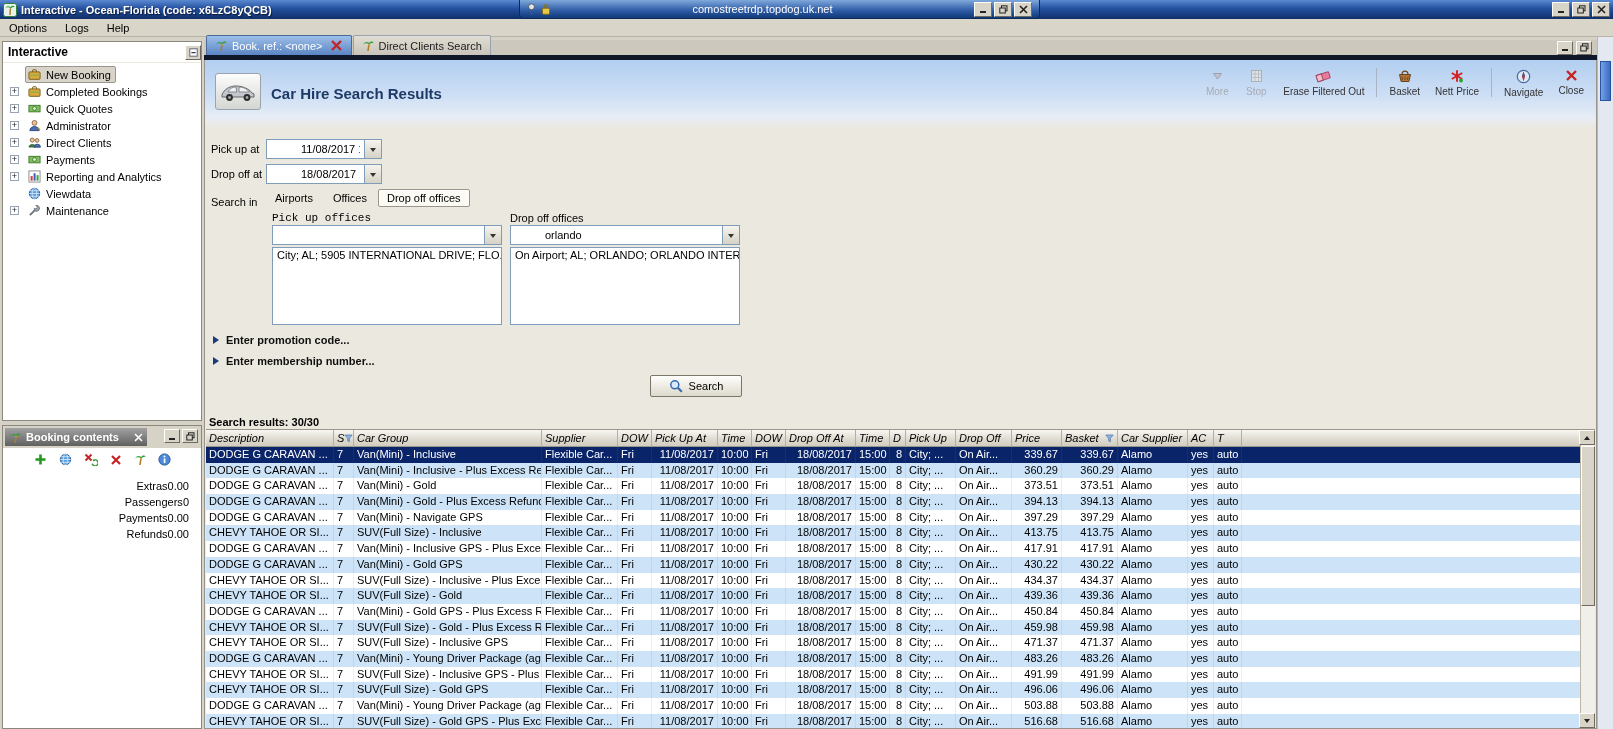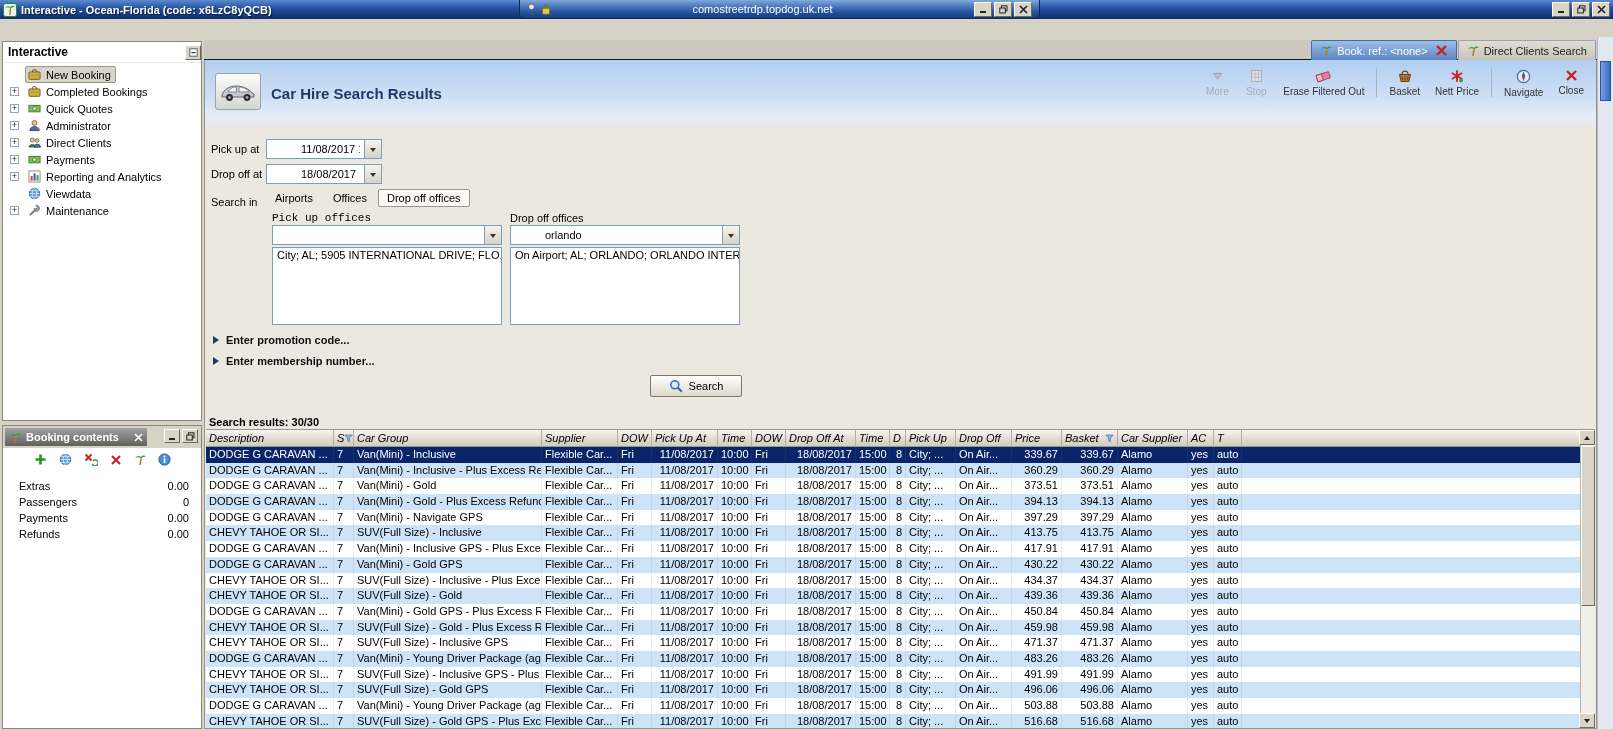--- a/index.html
+++ b/index.html
@@ -39,24 +39,24 @@
   
   .booking-panel{position:absolute;left:2px;top:425px;width:200px;bottom:0;background:#fff;border:1px solid #8a887e;}
   .bp-top{position:absolute;left:0;top:0;right:0;height:22px;background:#d6d2c6;}
   .bp-titlebar{position:absolute;left:2px;top:2px;width:142px;height:18px;background:linear-gradient(180deg,#a2a2a2,#606060);color:#fff;font-weight:bold;display:flex;align-items:center;gap:5px;padding:0 4px;}
   .bp-title{flex:1;white-space:nowrap;overflow:hidden;}
   .bp-mini{position:absolute;right:3px;top:3px;display:flex;gap:2px;}
   .bp-mini .wbtn{width:16px;height:14px;}
   .bp-toolbar{position:absolute;left:0;right:0;top:26px;display:flex;justify-content:center;gap:10px;}
   .bp-tool{display:inline-flex;padding:1px;}
   .bp-rows{position:absolute;left:16px;right:12px;top:52px;}
-  .bp-row{display:flex;justify-content:space-between;height:16px;align-items:center;}
+  .bp-row{display:flex;justify-content:flex-end;height:16px;align-items:center;}
 
   
-  .tabstrip{position:absolute;left:204px;top:40px;right:16px;height:20px;background:#ccc8bd;border-bottom:1px solid #0f172a;display:flex;align-items:flex-end;padding-left:2px;flex-direction:column;}
+  .tabstrip{position:absolute;left:204px;top:40px;right:16px;height:20px;background:#ccc8bd;border-bottom:5px solid #0f172a;display:flex;align-items:flex-end;padding-left:2px;}
   .tabs-holder{display:flex;align-items:flex-end;height:20px;}
   .tab{height:20px;display:flex;align-items:center;gap:5px;padding:0 8px;margin-right:1px;border:1px solid #9aa2ae;border-bottom:none;border-radius:2px 2px 0 0;background:linear-gradient(180deg,#e0ddd4,#c8c4b9);color:#222;white-space:nowrap;}
   .tab.active{background:linear-gradient(180deg,#9dbfe8,#5b85c4);border-color:#4a6a9a;color:#fff;}
   .tab-close{display:inline-flex;margin-left:2px;}
   .mdi-buttons{margin-left:auto;display:flex;gap:3px;align-self:center;padding-right:5px;}
   .mdi-btn{width:16px;height:14px;background:#d8d4c8;border:1px solid;border-color:#fdfdfa #6e6a60 #6e6a60 #fdfdfa;display:inline-flex;align-items:center;justify-content:center;}
 
   
   .main-panel{position:absolute;left:204px;top:60px;right:16px;bottom:0;background:#ebe8df;border:1px solid #98948a;border-top:none;}
   .header-band{position:absolute;left:0;top:0;right:0;height:68px;background:linear-gradient(180deg,#b2cef0 0%,#cfe0f5 55%,#e7edf6 85%,#ebe8df 100%);}
@@ -181,20 +181,25 @@
       <span class="wbtn">
           <span class="icon">
             <svg width="9" height="9">
               <path d="M1 1 L8 8 M8 1 L1 8" stroke="#222" stroke-width="1.6"></path>
             </svg>
           </span>
         </span>
     </div>
   </div>
 
+  <div class="menubar">
+      <span class="menu-item">Options</span>
+      <span class="menu-item">Logs</span>
+      <span class="menu-item">Help</span>
+    </div>
 
   <div class="sidebar-panel">
     <div class="sidebar-header">
       <span>Interactive</span>
       <span class="sb-btn">
           <span class="icon">
             <svg width="9" height="9">
               <rect x="0.8" y="0.8" width="7.4" height="7.4" fill="#fff" stroke="#667"></rect>
               <rect x="2.4" y="4" width="4.2" height="1.2" fill="#335"></rect>
             </svg>

